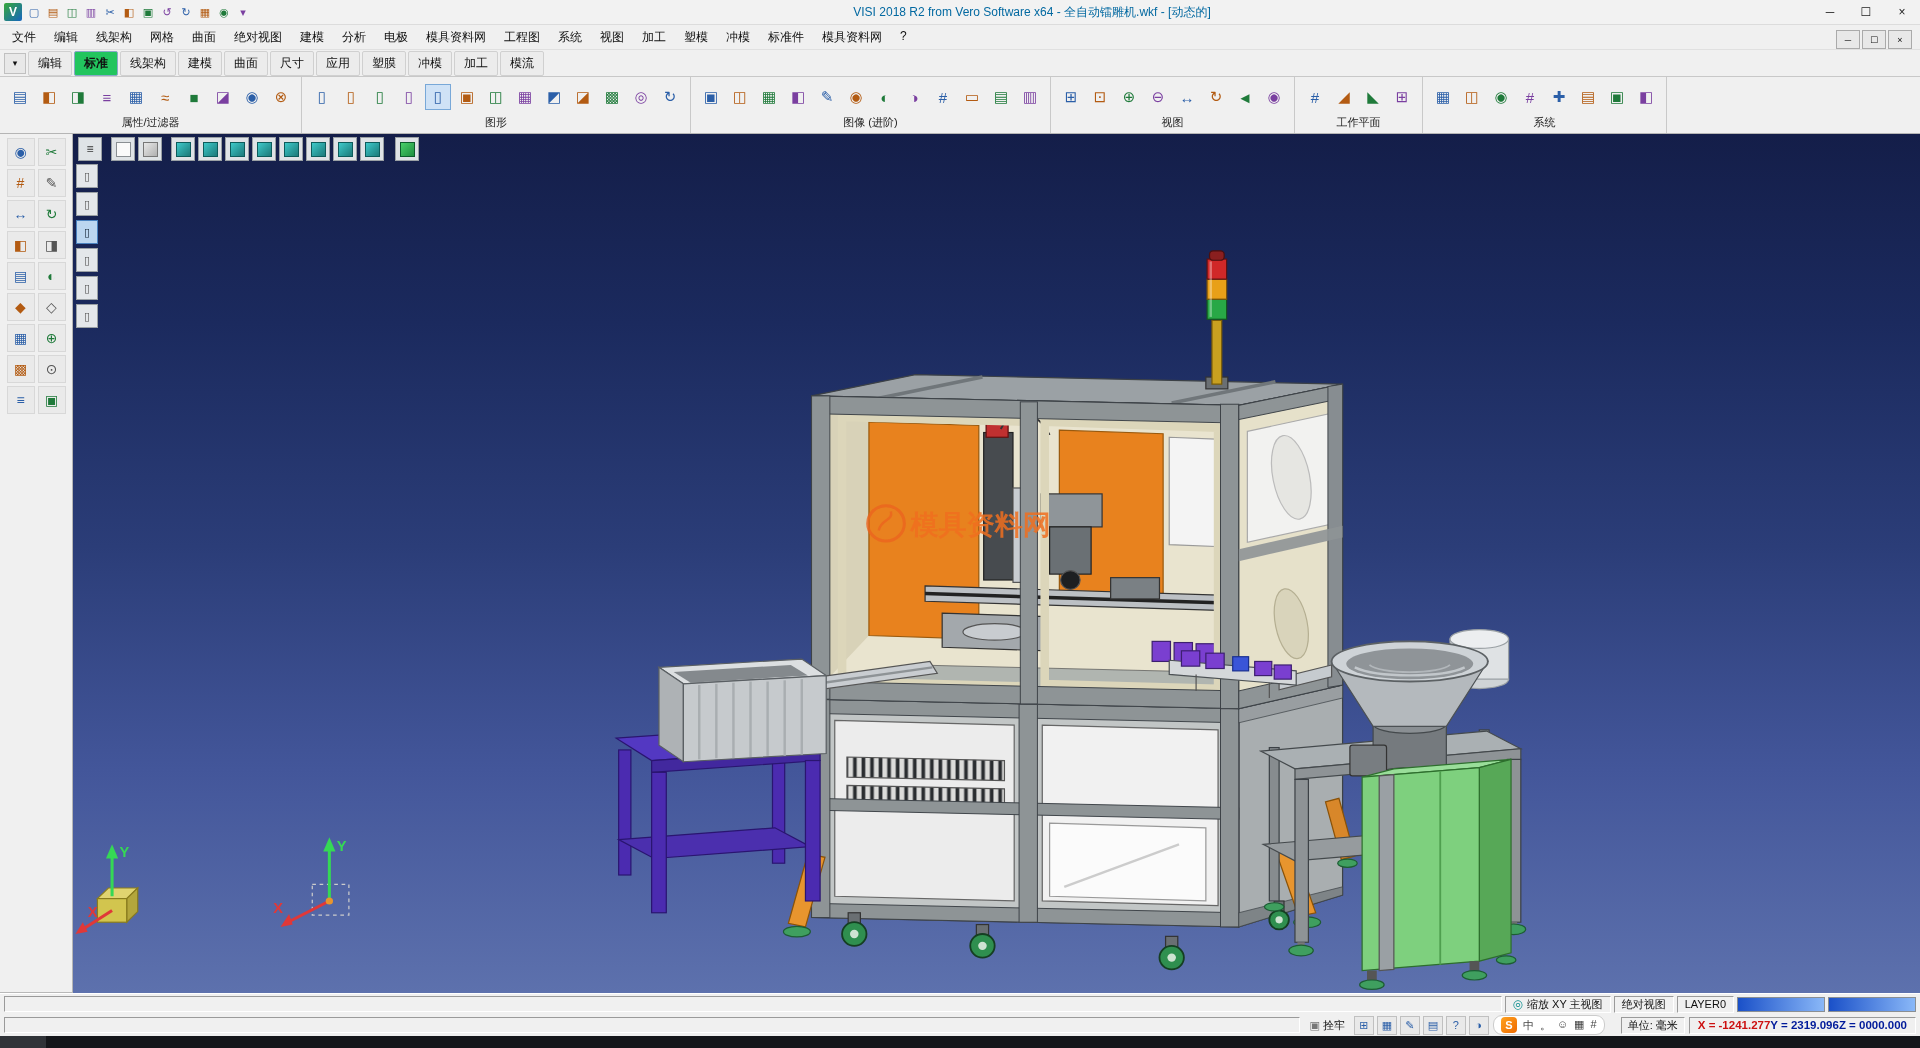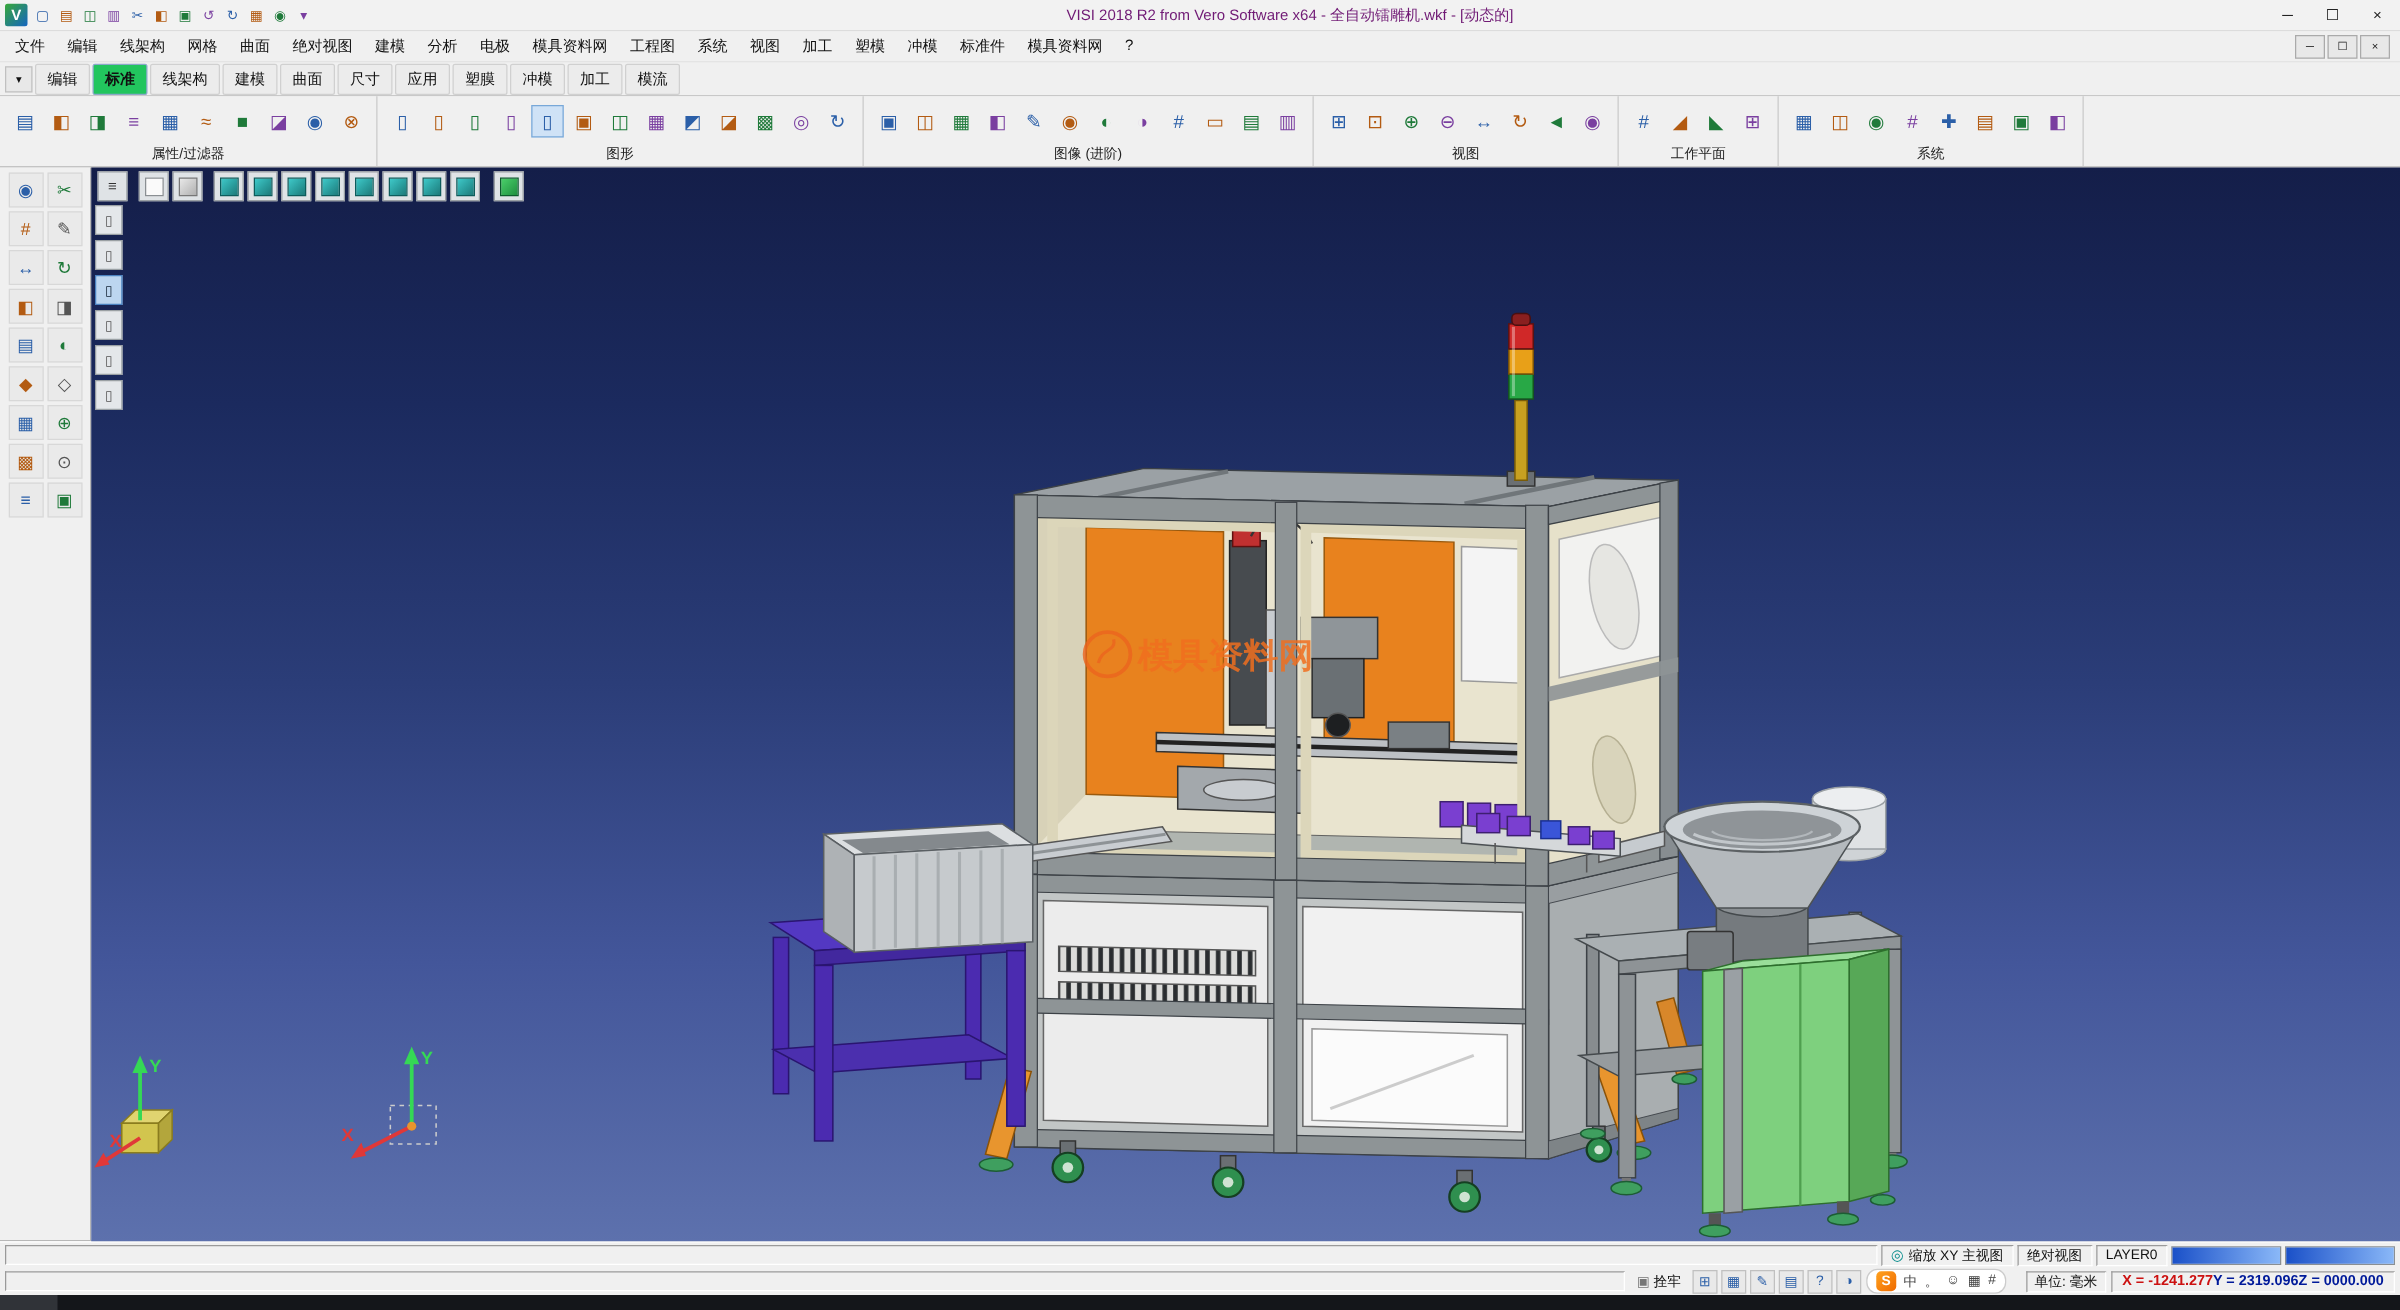--- a/index.html
+++ b/index.html
@@ -6,26 +6,26 @@
   body{width:1920px;height:1048px;overflow:hidden;font-family:"Liberation Sans","DejaVu Sans",sans-serif;font-size:12px;color:#111;-webkit-user-select:none;user-select:none;}
   .app{width:1920px;height:1048px;display:flex;flex-direction:column;background:#f0f0f0;}
 
   
   .titlebar{height:24px;display:flex;align-items:center;background:#f2f2f2;border-bottom:1px solid #dcdcdc;padding:0 0 0 4px;}
   .app-logo{width:18px;height:18px;background:linear-gradient(135deg,#38a838,#1565c0);color:#fff;font-weight:bold;font-size:12px;display:flex;align-items:center;justify-content:center;margin-right:3px;border-radius:2px;}
   .qat{display:flex;gap:1px;}
   .qat span{width:18px;height:18px;display:flex;align-items:center;justify-content:center;font-size:11px;}
   .qat span:nth-of-type(4n+1){color:#2b5fa8}.qat span:nth-of-type(4n+2){color:#b35b12}
   .qat span:nth-of-type(4n+3){color:#1f7a3a}.qat span:nth-of-type(4n){color:#7a3fa0}
-  .title-text{flex:1;text-align:center;font-size:12px;color:#701a75;white-space:nowrap;overflow:hidden;}
+  .title-text{flex:1;text-align:center;font-size:12px;color:#0369a1;white-space:nowrap;overflow:hidden;}
   .winctl{display:flex;height:24px;}
   .winctl span{width:36px;height:24px;display:flex;align-items:center;justify-content:center;font-size:12px;color:#222;}
 
   
-  .menubar{height:24px;display:flex;align-items:center;padding:0 4px;background:#f0f0f0;border-bottom:1px solid #e0e0e0;}
+  .menubar{height:24px;display:flex;align-items:flex-end;padding:0 4px;background:#f0f0f0;border-bottom:1px solid #e0e0e0;}
   .menu-item{padding:3px 8px;white-space:nowrap;}
   .mdi{margin-left:auto;display:flex;gap:2px;padding-right:4px;}
   .mdi span{width:22px;height:17px;border:1px solid #aaa;background:#e8e8e8;display:flex;align-items:center;justify-content:center;font-size:9px;}
 
   
   .tabbar{height:26px;display:flex;align-items:center;gap:2px;padding:0 4px;background:#f0f0f0;border-bottom:1px solid #c8c8c8;}
   .tab-dropdown{width:20px;height:19px;border:1px solid #c0c0c0;background:#e8e8e8;display:flex;align-items:center;justify-content:center;font-size:9px;}
   .tabs-host{display:flex;gap:2px;}
   .tab{padding:3px 9px;border:1px solid #d0d0d0;background:#ececec;border-radius:2px;white-space:nowrap;}
   .tabs-host .tab:nth-of-type(2){background:#22c55e;border-color:#8aa8c8;font-weight:bold;}

